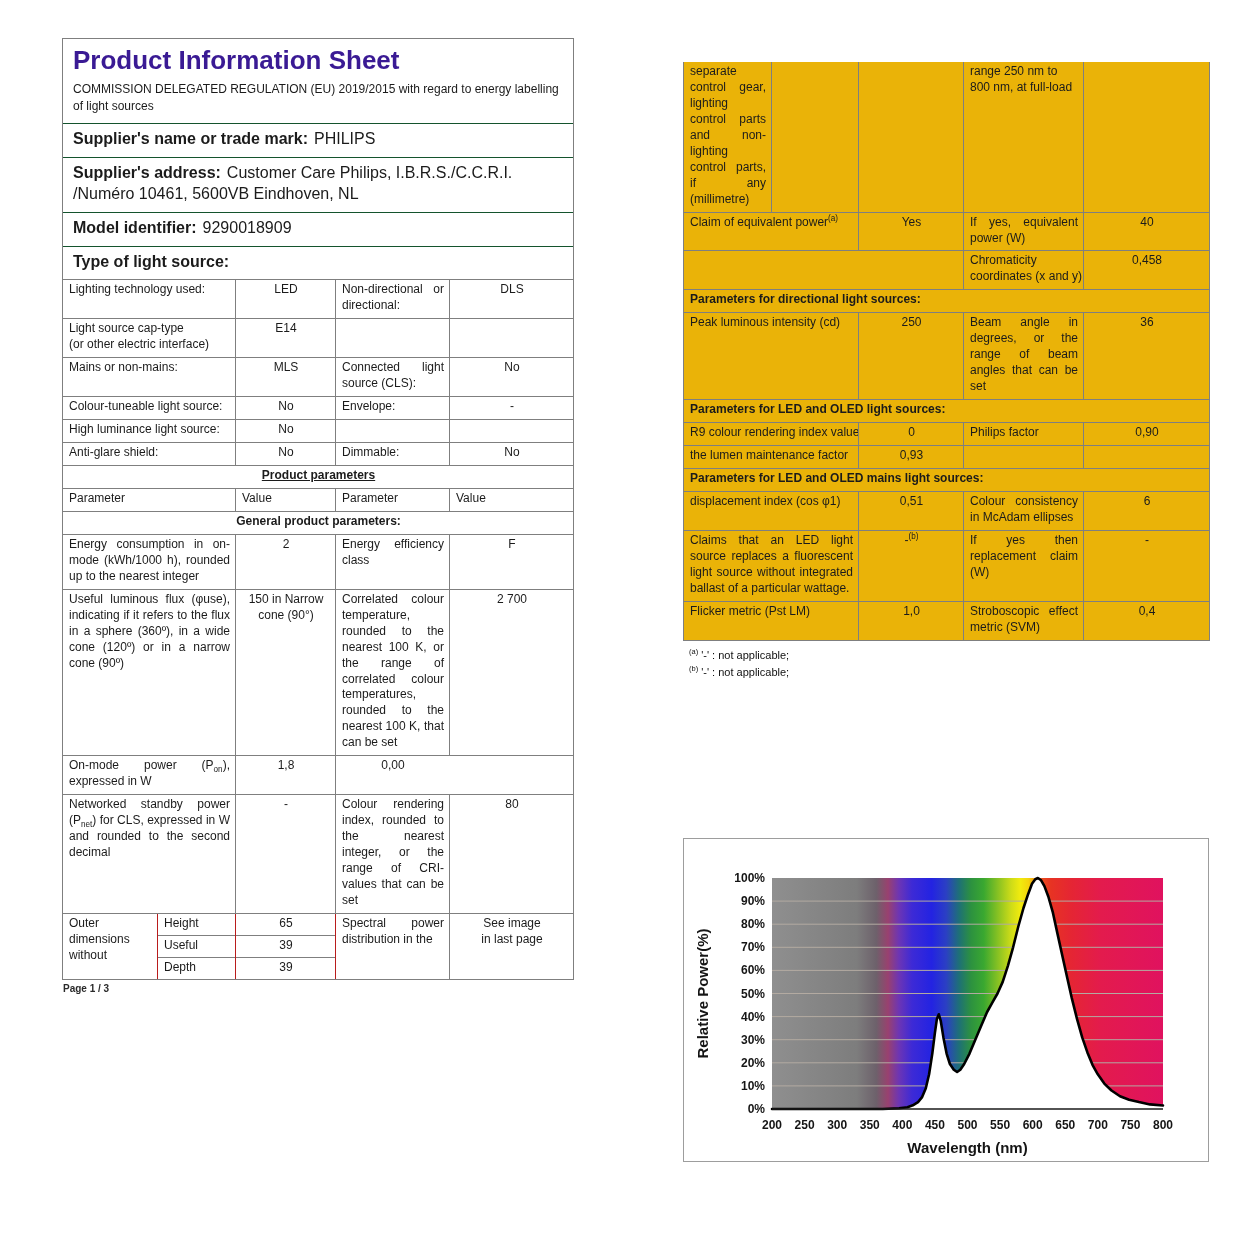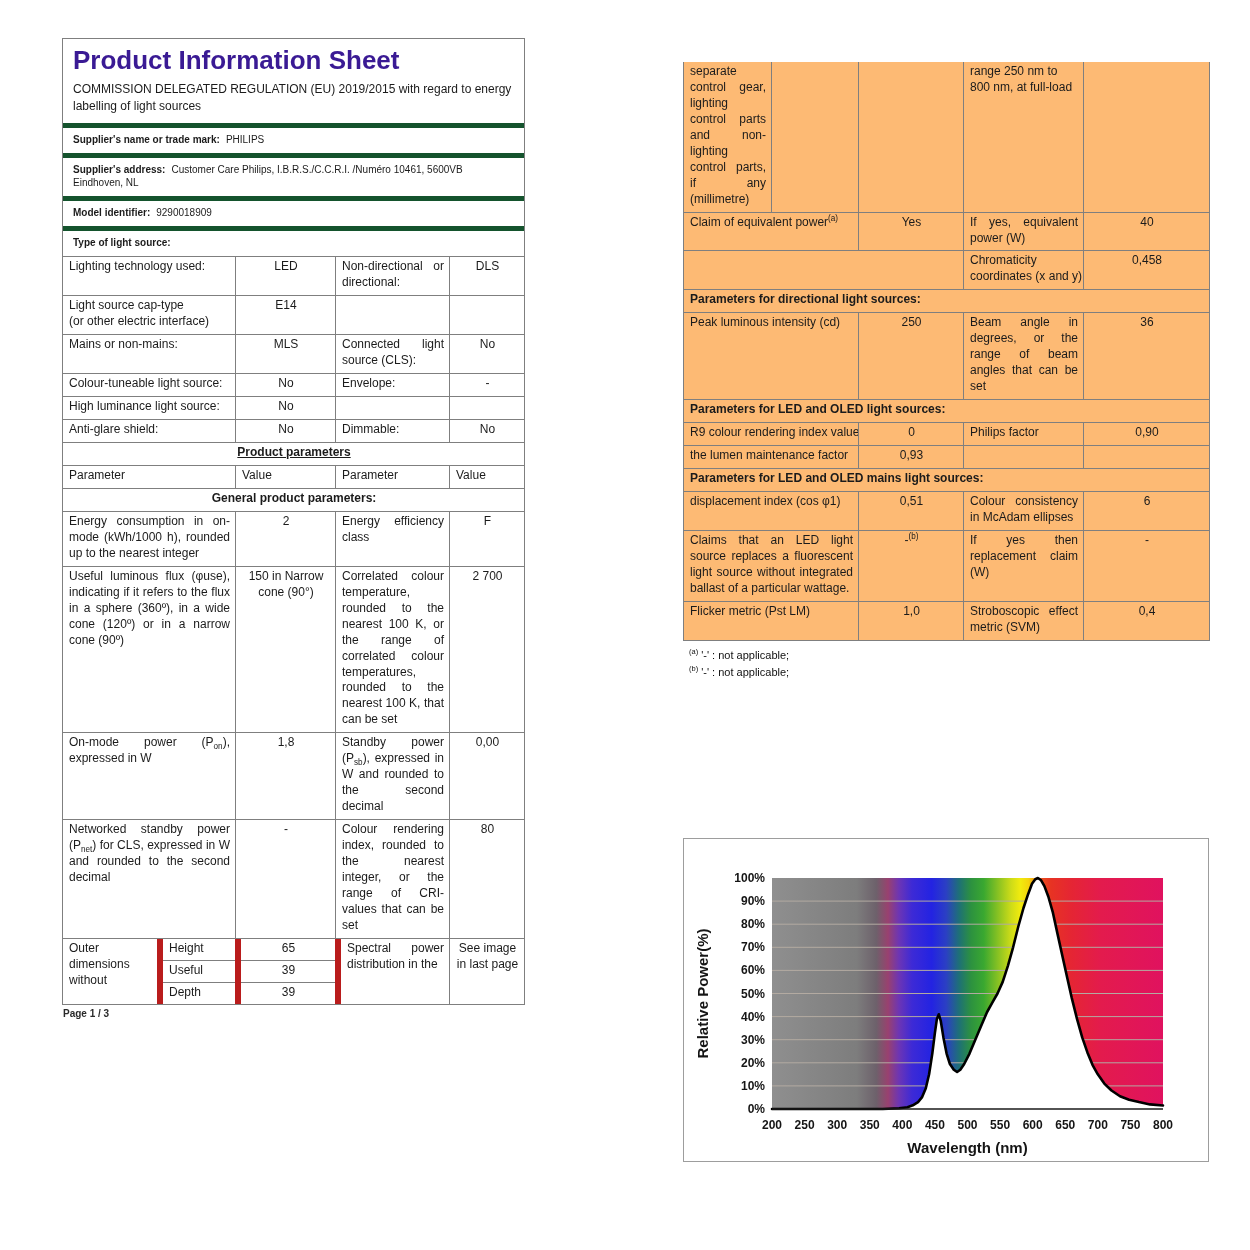--- a/index.html
+++ b/index.html
@@ -3,50 +3,50 @@
 <meta charset="utf-8">
 <style>
   html,body{margin:0;padding:0}
   body{
     width:1250px;height:1250px;background:#ffffff;position:relative;
     font-family:"Liberation Sans","DejaVu Sans",sans-serif;color:#1b1b1b;
     -webkit-font-smoothing:antialiased;
   }
   .abs{position:absolute}
   
-  #left-col{left:62px;top:38px;width:463px}
+  #left-col{left:62px;top:38px;width:512px}
   #sheet{border:1px solid #7f7f7f;background:#fff;box-sizing:border-box}
   .sheet-head{padding:7px 10px 9px}
   #page-title{margin:0;font-size:26px;font-weight:bold;color:#3a1a94;line-height:1.15}
   #regulation{margin:5px 0 0;font-size:12px;line-height:1.4}
-  .info-row{border-top:5px solid #14532d;padding:5px 10px 7px;font-size:10px;line-height:1.3}
+  .info-row{border-top:1px solid #14532d;padding:5px 10px 7px;font-size:16px;line-height:1.3}
   .info-row .lab{font-weight:bold}
   .info-row .val{margin-left:6px}
   
   .t-row{display:grid;grid-template-columns:172px 100px 114px 1fr;border-top:1px solid #7f7f7f}
   #right-table .t-row{grid-template-columns:174px 105px 120px 1fr}
   #right-table .t-row.split{grid-template-columns:87px 87px 105px 120px 1fr}
   .cell{box-sizing:border-box;padding:2px 5px 4px 6px;font-size:12px;line-height:1.33;min-height:18px}
   .cell + .cell{border-left:1px solid #7f7f7f}
   .ctr{text-align:center}
   .bold{font-weight:bold}
   .just{text-align:justify}
   .nw{white-space:nowrap;overflow:hidden}
   sub,sup{font-size:68%;line-height:0}
   
   .dims-row{display:flex;border-top:1px solid #7f7f7f;align-items:stretch}
   .dims-row > div{box-sizing:border-box}
-  .dims-row > div + div{border-left:6px solid #b91c1c}
+  .dims-row > div + div{border-left:1px solid #b91c1c}
   .dcol{display:flex;flex-direction:column}
   .dcell{padding:2px 5px 3px 6px;font-size:12px;line-height:1.33;flex:1}
   .dcell + .dcell{border-top:1px solid #7f7f7f}
   #page-num{text-align:left;font-size:10px;font-weight:bold;padding:3px 1px;color:#2a2a2a}
   
   #right-col{left:683px;top:62px;width:527px}
-  #right-table{border:1px solid #7f7f7f;border-top:none;box-sizing:border-box;background:#fdba74}
+  #right-table{border:1px solid #7f7f7f;border-top:none;box-sizing:border-box;background:#eab308}
   #right-table .t-row:first-child{border-top:none}
   #footnotes{padding:8px 2px 0 6px;font-size:11px;color:#111}
   #footnotes .fn{margin-bottom:5px}
   
   #chart-box{left:683px;top:838px;width:524px;height:322px;border:1px solid #9d9d9d;background:#fff;box-sizing:content-box}
 </style>
 </head>
 <body>
 
 <div class="abs" id="left-col">
@@ -118,21 +118,20 @@
         </div>
         <div class="t-row">
           <div class="cell just">Useful luminous flux (φuse), indicating if it refers to the flux in a sphere (360º), in a wide cone (120º) or in a narrow cone (90º)</div>
           <div class="cell ctr">150 in Narrow cone (90°)</div>
           <div class="cell just">Correlated colour temperature, rounded to the nearest 100 K, or the range of correlated colour temperatures, rounded to the nearest 100 K, that can be set</div>
           <div class="cell ctr">2 700</div>
         </div>
         <div class="t-row">
           <div class="cell just">On-mode power (P<sub>on</sub>), expressed in W</div>
           <div class="cell ctr">1,8</div>
-          <div class="cell just">Standby power (P<sub>sb</sub>), expressed in W and rounded to the second decimal</div>
           <div class="cell ctr">0,00</div>
         </div>
         <div class="t-row">
           <div class="cell just">Networked standby power (P<sub>net</sub>) for CLS, expressed in W and rounded to the second decimal</div>
           <div class="cell ctr">-</div>
           <div class="cell just">Colour rendering index, rounded to the nearest integer, or the range of CRI-values that can be set</div>
           <div class="cell ctr">80</div>
         </div>
         <div class="dims-row">
           <div class="cell" style="width: 94px;">Outer dimensions without</div>

